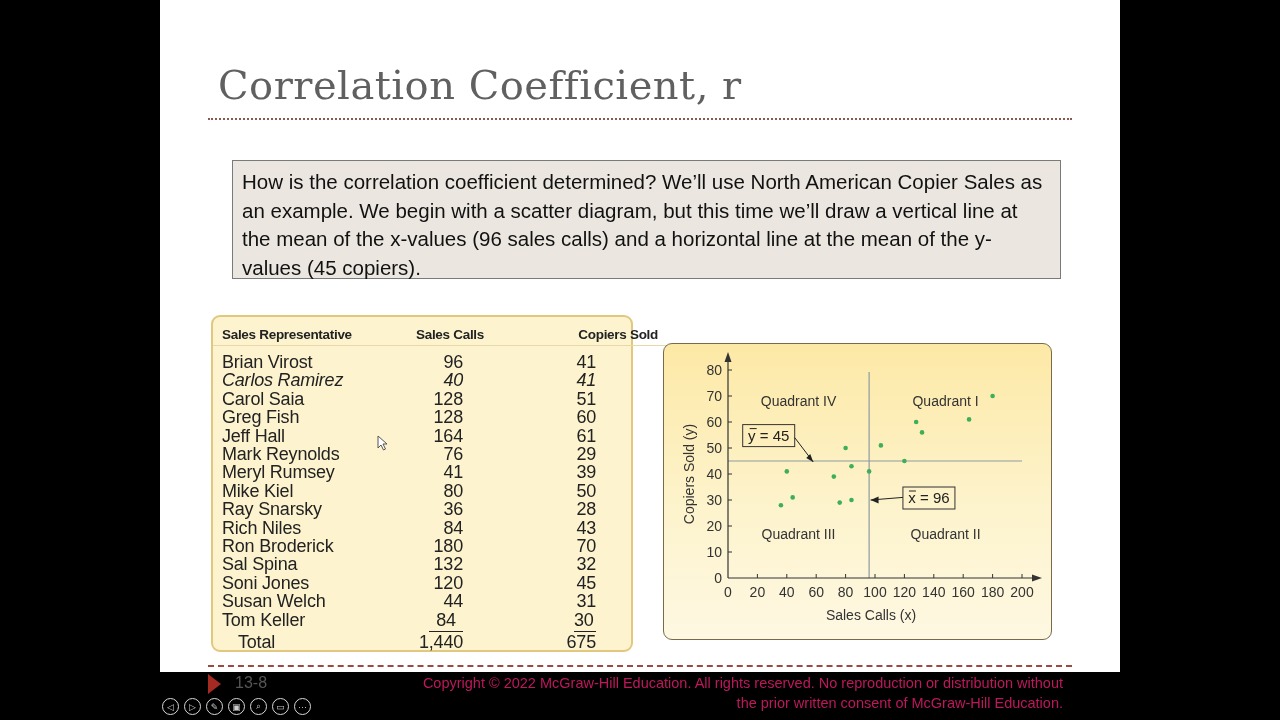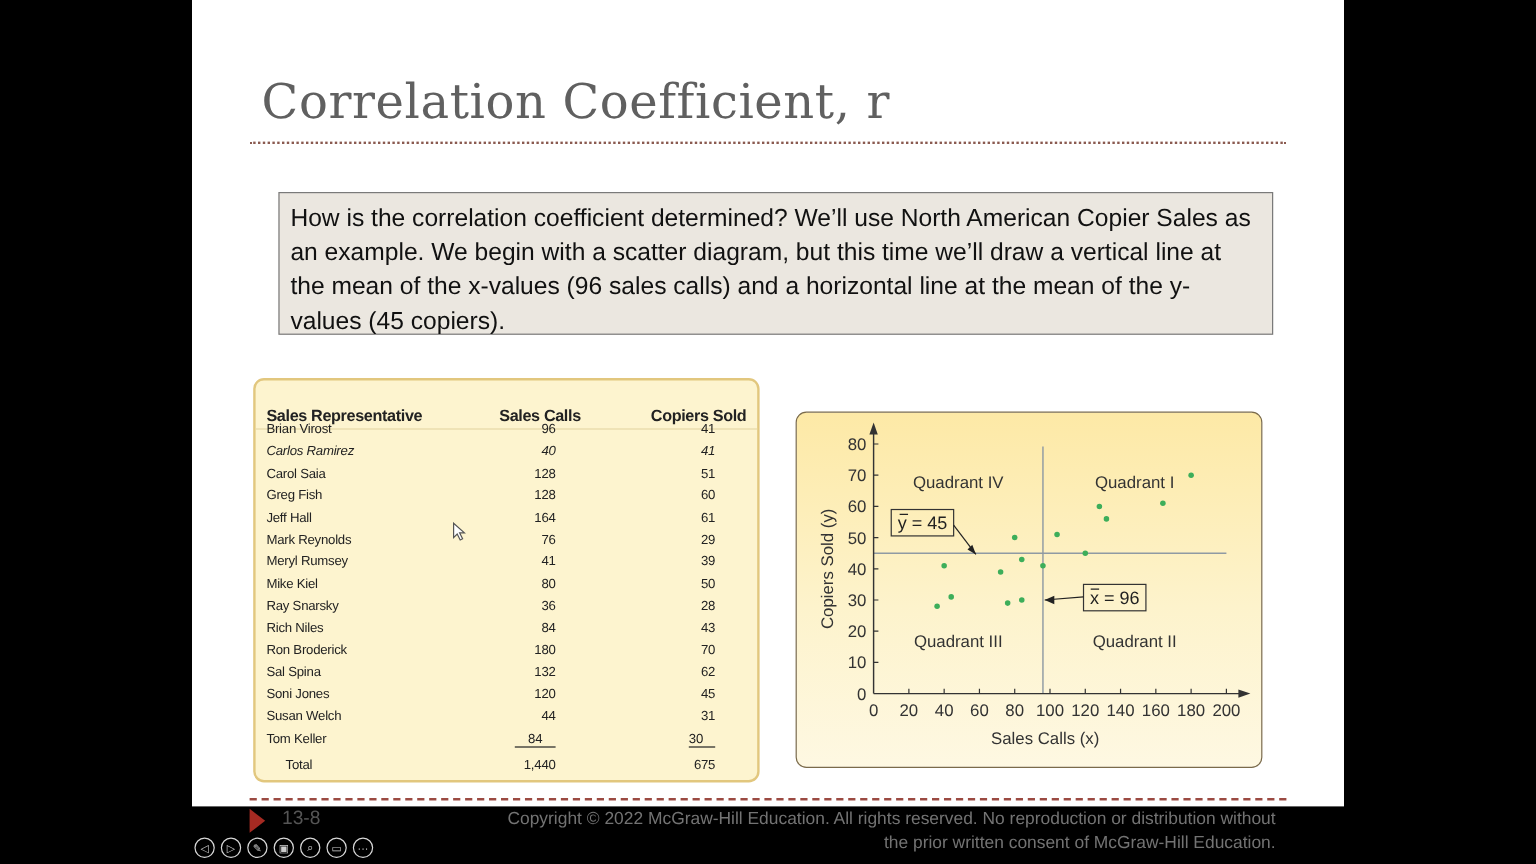--- a/index.html
+++ b/index.html
@@ -4,33 +4,33 @@
 <style>
   html,body{margin:0;padding:0;}
   body{width:1280px;height:720px;background:#000;position:relative;overflow:hidden;font-family:"Liberation Sans",sans-serif;}
   .slide{position:absolute;left:160px;top:0;width:960px;height:672px;background:#fff;}
   .title{position:absolute;left:58px;top:62px;font-family:"DejaVu Serif","Liberation Serif",serif;font-size:40px;color:#606060;letter-spacing:0.5px;white-space:nowrap;}
   .rule{position:absolute;left:48px;width:864px;height:0;border-top:2px dotted #8a5a50;}
   .rule.top{top:118px;}
   .rule.bottom{top:665px;border-top:2px dashed #9b4a42;}
   .intro{position:absolute;left:72px;top:160px;width:809px;height:110px;background:#ebe7e0;border:1px solid #7a7a7a;padding:7px 9px 0 9px;font-size:20.5px;line-height:28.5px;color:#111;box-sizing:content-box;}
   .table-panel{position:absolute;left:51px;top:315px;width:422px;height:337px;background:#fdf4cf;border:2px solid #e2c77e;border-radius:9px;box-sizing:border-box;}
-  .thead{position:absolute;left:0;top:12px;width:100%;height:28px;border-bottom:1.5px solid #e7d8a6;}
+  .thead{position:absolute;left:0;top:0;width:100%;height:28px;border-bottom:1.5px solid #e7d8a6;padding-left:36px;}
   .th{position:absolute;top:10px;font-size:13.5px;font-weight:bold;color:#222;letter-spacing:-0.3px;}
-  .row{position:absolute;left:0;width:100%;height:18px;font-size:11px;color:#222;letter-spacing:-0.2px;}
+  .row{position:absolute;left:0;width:100%;height:18px;font-size:18px;color:#222;letter-spacing:-0.2px;}
   .cell{position:absolute;top:0;}
   .name{left:9px;}
   .calls{right:168px;text-align:center;}
   .copiers{right:35px;text-align:left;}
   .underline{border-bottom:1px solid #222;padding-bottom:0;}
   .chart-panel{position:absolute;left:503px;top:343px;width:389px;height:297px;background:linear-gradient(180deg,#fde9a6 0%,#fdf3cc 55%,#fef8e2 100%);border:1.5px solid #7a6a4a;border-radius:9px;box-sizing:border-box;}
   .chart-svg{position:absolute;left:0;top:0;}
   .footer-arrow{position:absolute;left:48px;top:674px;width:0;height:0;border-top:10px solid transparent;border-bottom:10px solid transparent;border-left:13px solid #a52a22;}
   .page-num{position:absolute;left:75px;top:674px;font-size:16px;color:#555;}
-  .copyright{position:absolute;right:57px;top:673px;width:700px;text-align:right;font-size:14.5px;line-height:20px;color:#737373;}
+  .copyright{position:absolute;right:57px;top:673px;width:700px;text-align:right;font-size:14.5px;line-height:20px;color:#be185d;}
   .toolbar{position:absolute;left:2px;top:698px;display:flex;gap:5px;}
   .tb-btn{width:17px;height:17px;border:1px solid #d8d8d8;border-radius:50%;box-sizing:border-box;display:flex;align-items:center;justify-content:center;font-size:9px;color:#ccc;}
   .cursor{position:absolute;left:377px;top:435px;}
 </style>
 </head>
 <body>
 
 <div class="slide">
   <div class="title">Correlation Coefficient, r</div>
   <div class="rule top"></div>
@@ -95,21 +95,21 @@
           <span class="cell copiers" style="">43</span>
         </div>
         <div class="row" style="top: 219px;">
           <span class="cell name">Ron Broderick</span>
           <span class="cell calls" style="">180</span>
           <span class="cell copiers" style="">70</span>
         </div>
         <div class="row" style="top: 237.4px;">
           <span class="cell name">Sal Spina</span>
           <span class="cell calls" style="">132</span>
-          <span class="cell copiers" style="">62</span>
+          <span class="cell copiers" style="">32</span>
         </div>
         <div class="row" style="top: 255.8px;">
           <span class="cell name">Soni Jones</span>
           <span class="cell calls" style="">120</span>
           <span class="cell copiers" style="">45</span>
         </div>
         <div class="row" style="top: 274.2px;">
           <span class="cell name">Susan Welch</span>
           <span class="cell calls" style="">44</span>
           <span class="cell copiers" style="">31</span>

